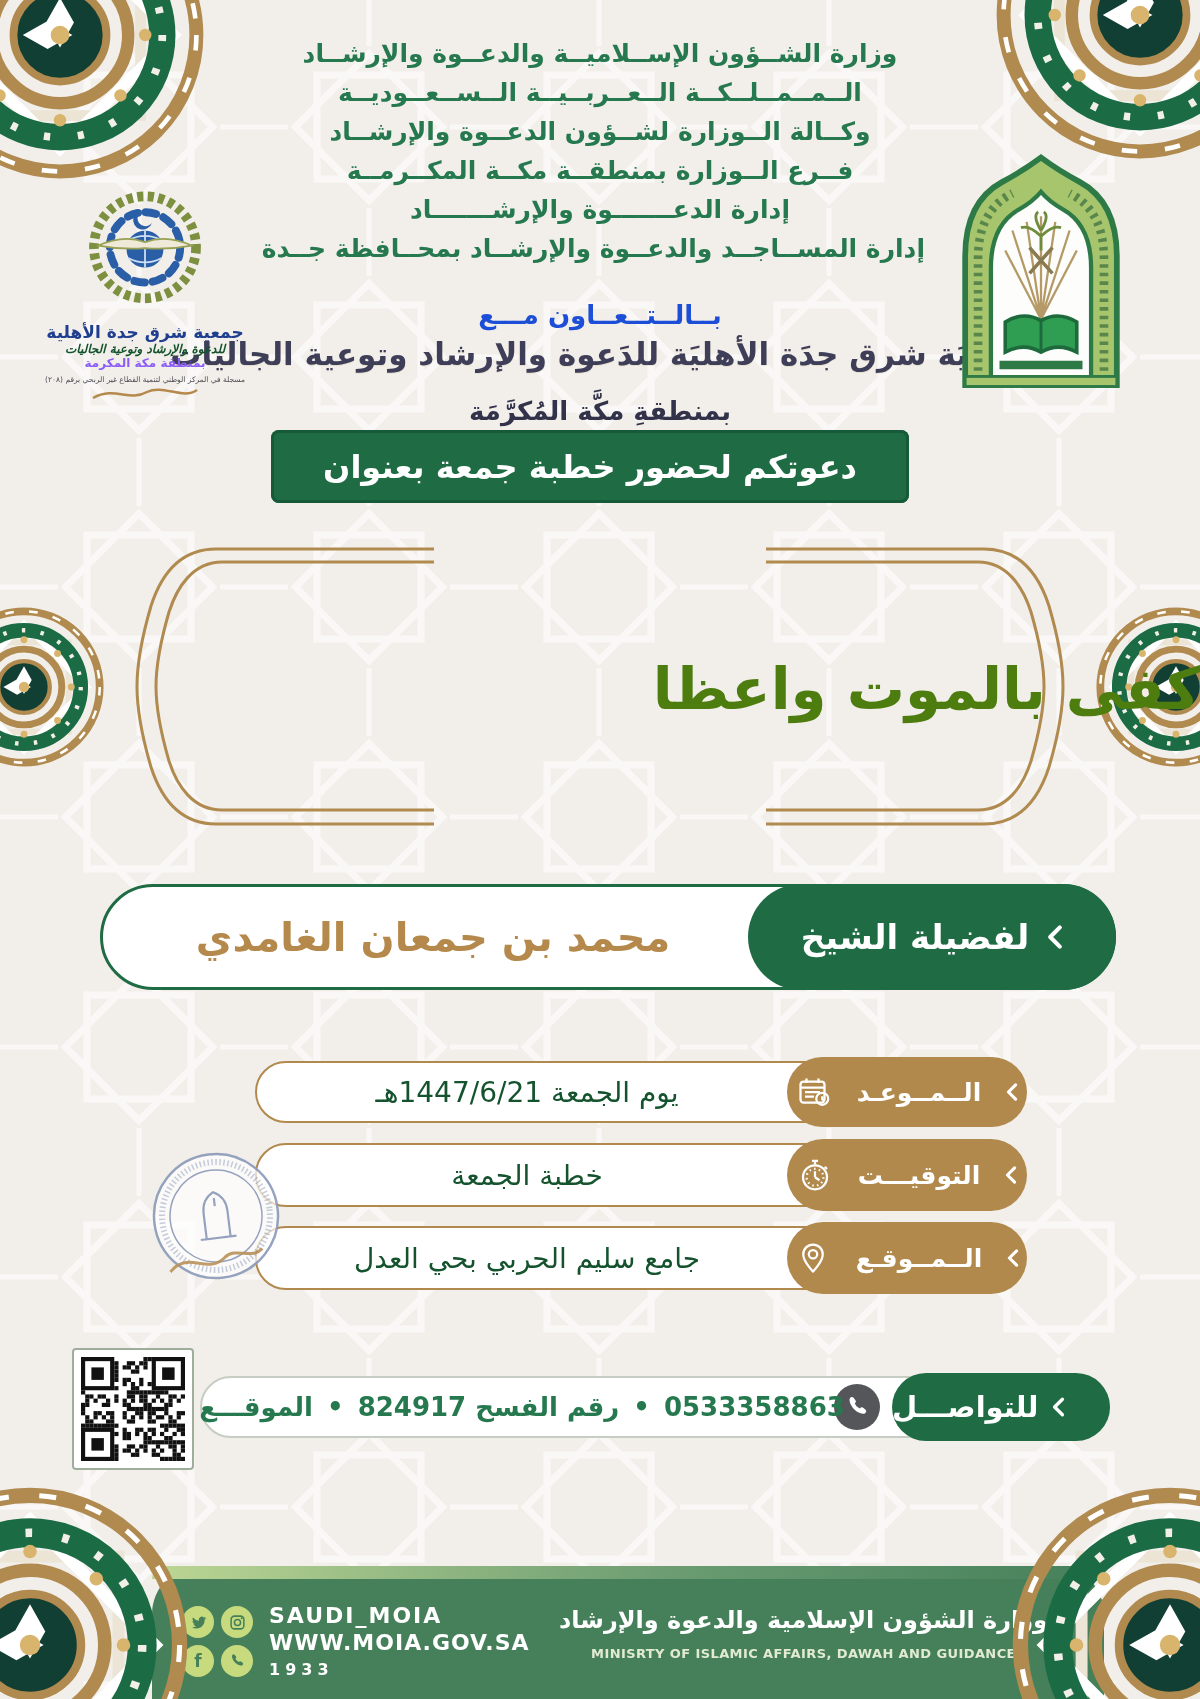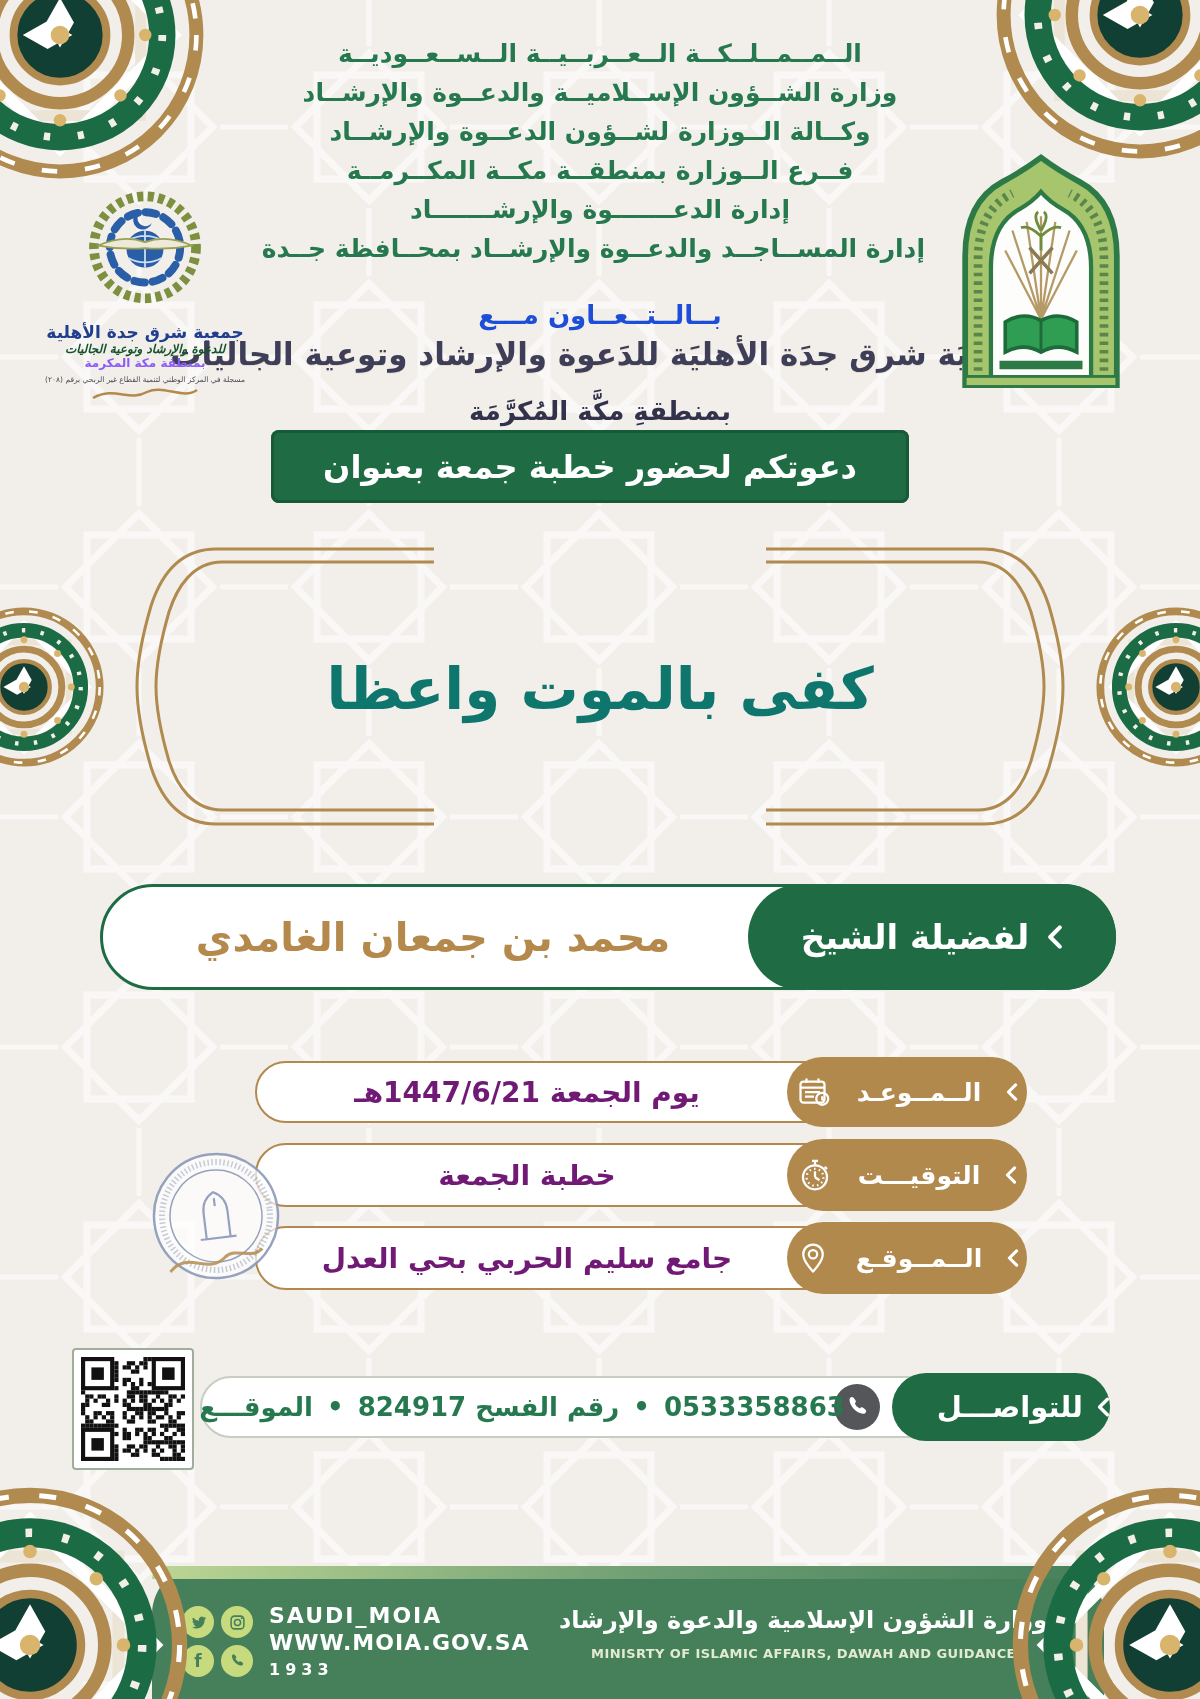--- a/index.html
+++ b/index.html
@@ -22,46 +22,46 @@
   .callig-sub{position:absolute;top:388px;width:100%;text-align:center;font-size:26px;font-weight:bold;color:#32324a;z-index:3;margin-top:8px;}
 
   
   .banner{position:absolute;left:271px;top:430px;width:638px;height:73px;background:#1e6b44;
           border-radius:8px;display:flex;align-items:center;justify-content:center;z-index:3;
           box-shadow:inset 0 0 0 3px #175a39;}
   .banner span{color:#fff;font-size:32px;font-weight:bold;}
 
   
   .frame-svg{position:absolute;left:0;top:540px;z-index:2;}
-  .title{position:absolute;top:655px;width:100%;text-align:center;font-size:58px;font-weight:800;
-         color:#0f766e;z-index:3;letter-spacing:0px;}
+  .title{position:absolute;top:655px;width:100%;font-size:58px;font-weight:800;
+         color:#4d7c0f;z-index:3;letter-spacing:0px;}
 
   
   .speaker{position:absolute;left:100px;top:884px;width:1010px;height:100px;background:#fff;
            border:3px solid #1e6b44;border-radius:54px;z-index:3;}
   .speaker .gp{position:absolute;right:-3px;top:-3px;bottom:-3px;width:368px;background:#1e6b44;
                border-radius:54px;display:flex;align-items:center;justify-content:center;gap:18px;}
   .speaker .gp .lbl{color:#fff;font-size:34px;font-weight:bold;}
   .speaker .name{position:absolute;left:30px;right:380px;top:0;bottom:0;display:flex;align-items:center;
                  justify-content:center;color:#b5894b;font-size:40px;font-weight:bold;}
 
   
   .drow{position:absolute;left:255px;width:766px;height:58px;background:#fff;border:2px solid #b2894d;
         border-radius:31px;z-index:3;}
   .drow .gp{position:absolute;left:auto;right:-4px;top:-6px;bottom:-6px;width:240px;background:#b2894d;
             border-radius:36px;display:flex;align-items:center;justify-content:center;gap:25px;flex-direction:row;}
   .drow .gp .lbl{color:#fff;font-size:25px;font-weight:bold;}
   .drow .val{position:absolute;left:24px;right:250px;top:0;bottom:0;display:flex;align-items:center;
-             justify-content:center;color:#701a75;font-size:28px;font-weight:bold;white-space:nowrap;}
+             justify-content:center;color:#14532d;font-size:28px;font-weight:normal;white-space:nowrap;}
 
   
   .contact{position:absolute;left:200px;top:1376px;width:906px;height:58px;background:#fff;
            border:2px solid #c6cdc2;border-radius:31px;z-index:4;}
   .contact .gp{position:absolute;right:-2px;top:-5px;bottom:-5px;width:218px;background:#1e6b44;
-               border-radius:34px;display:flex;align-items:center;justify-content:flex-start;gap:14px;}
+               border-radius:34px;display:flex;align-items:center;justify-content:flex-end;gap:14px;}
   .contact .gp .lbl{color:#fff;font-size:29px;font-weight:bold;}
   .contact .phone-circle{position:absolute;right:228px;top:6px;width:46px;height:46px;border-radius:50%;
                background:#55565a;display:flex;align-items:center;justify-content:center;}
   .contact .line{position:absolute;right:292px;left:26px;top:0;bottom:0;display:flex;align-items:center;
                justify-content:center;gap:14px;color:#26794f;font-size:26px;font-weight:bold;white-space:nowrap;}
 
   
   .qrbox{position:absolute;left:72px;top:1348px;width:118px;height:118px;background:#fff;
          border:2px solid #9fae9b;border-radius:4px;display:flex;align-items:center;justify-content:center;z-index:4;}
 
@@ -150,22 +150,22 @@
       <use href="#orn"></use>
     </svg>
   <svg class="orn" style="left:-140px;top:1475px;z-index:6" width="340" height="340">
       <use href="#orn"></use>
     </svg>
   <svg class="orn" style="left:1000px;top:1475px;z-index:6" width="340" height="340">
       <use href="#orn"></use>
     </svg>
 
   <div class="hdr">
+    <div>وزارة الشــؤون الإســلاميــة والدعــوة والإرشــاد</div>
     <div>الــمــمــلــكــة الــعــربــيــة الــســعــوديــة</div>
-    <div>وزارة الشــؤون الإســلاميــة والدعــوة والإرشــاد</div>
     <div>وكــالة الــوزارة لشــؤون الدعــوة والإرشــاد</div>
     <div>فــرع الــوزارة بمنطقــة مكــة المكــرمــة</div>
     <div>إدارة الدعـــــــوة والإرشـــــــاد</div>
     <div>إدارة المســاجــد والدعــوة والإرشــاد بمحــافظة جــدة</div>
   </div>
   <div class="coop nowrap">بــالــتــعــاون مـــع</div>
   <div class="callig nowrap">جمعيَة شرق جدَة الأهليَة للدَعوة والإرشاد وتوعية الجاليات</div>
   <div class="callig-sub nowrap">بمنطقةِ مكَّة المُكرَّمَة</div>
 
   <div class="assoc">

